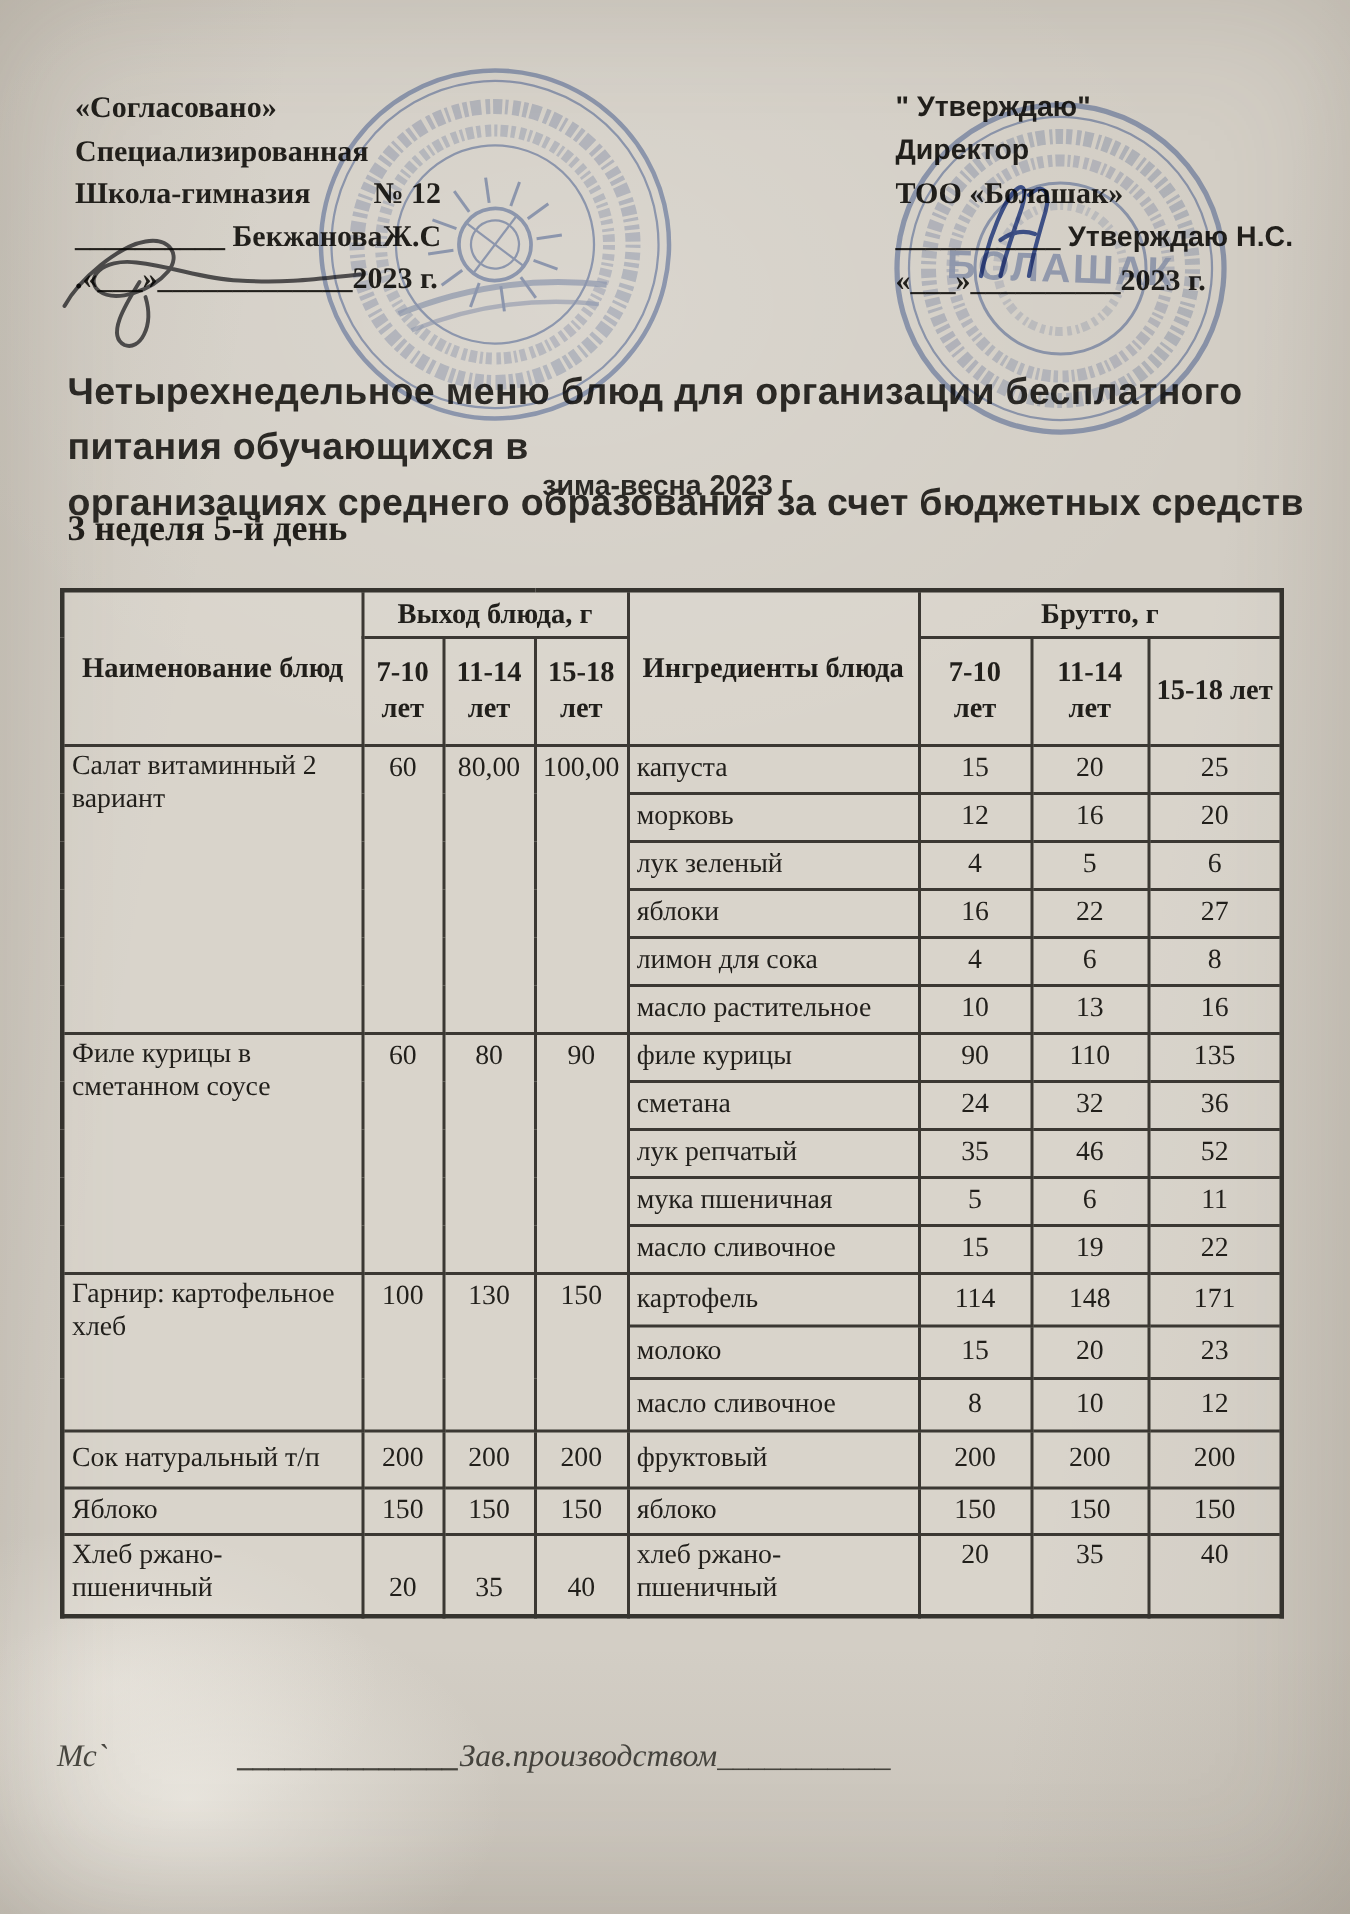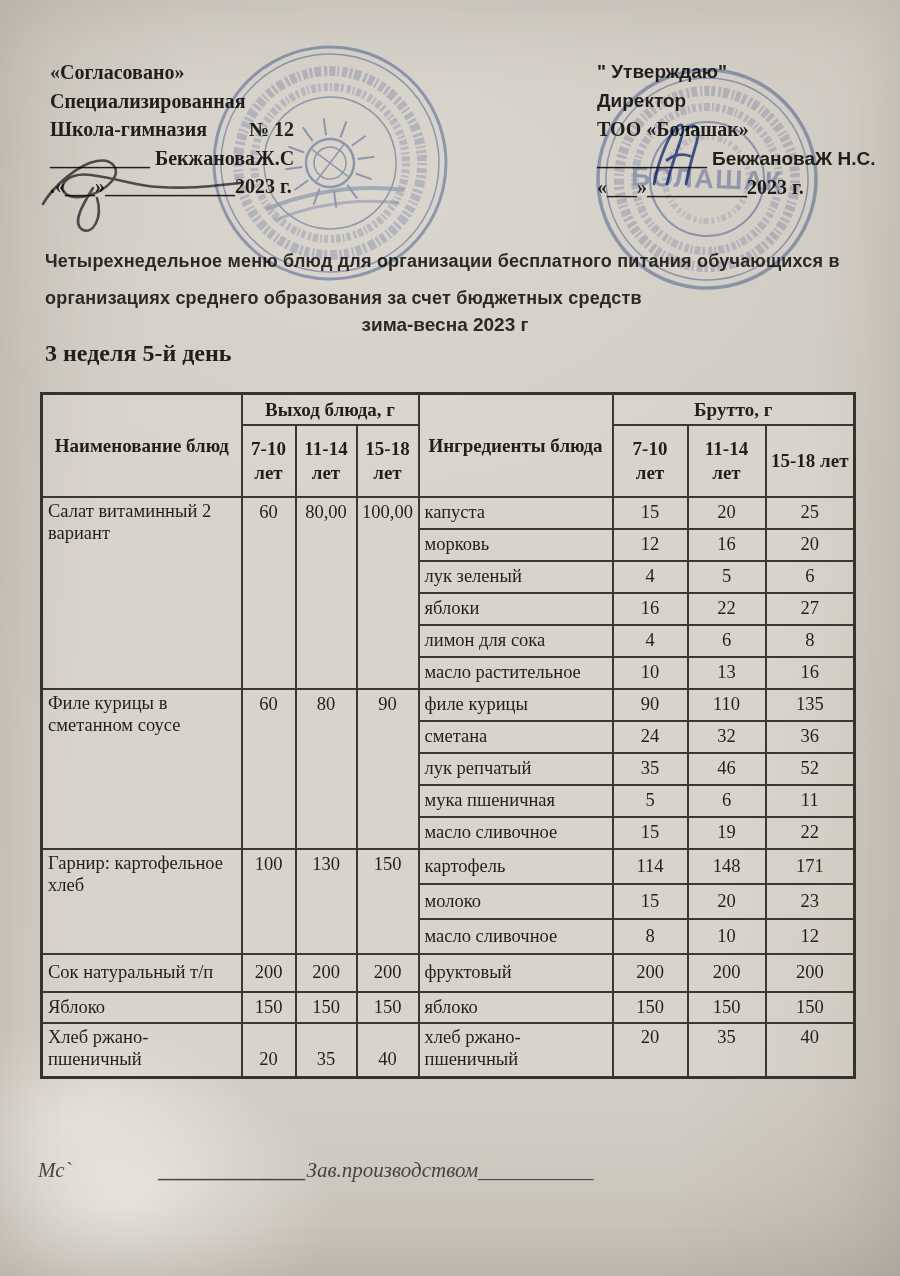--- a/index.html
+++ b/index.html
@@ -17,21 +17,21 @@
   }
   .abs{position:absolute;}
   
   .appr{font-weight:bold; font-size:20px; line-height:28.5px; white-space:nowrap;}
   .appr-left{left:50px; top:58px;}
   .appr-right{left:597px; top:58px;}
   .sans{font-family:"Liberation Sans", sans-serif; font-size:19px;}
   .numgap{display:inline-block; margin-left:42px;}
   
   .doc-title{left:45px; top:243px; width:830px; font-family:"Liberation Sans", sans-serif;
-    font-weight:bold; font-size:18px; line-height:37px; color:#2b2925; letter-spacing:0.2px;}
+    font-weight:bold; font-size:25px; line-height:37px; color:#2b2925; letter-spacing:0.2px;}
   .season{left:0; top:314px; width:890px; text-align:center; font-family:"Liberation Sans", sans-serif;
     font-weight:bold; font-size:19px; color:#2b2925;}
   .weekday{left:45px; top:340px; font-weight:bold; font-size:24px;}
   
   table.menu{border-collapse:collapse; table-layout:fixed; position:absolute; left:40px; top:392px;
     width:813px; font-size:18.5px; line-height:1.22; border:3px solid #35332e; background:rgba(236,232,224,0.25);}
   table.menu th, table.menu td{border:2px solid #3b3833; overflow:hidden;}
   table.menu th{font-weight:bold; font-size:19px; text-align:center; padding:0 4px;}
   .h-row1{height:31px;} .h-row2{height:72px;}
   .h-age{padding:0 6px;}
@@ -67,21 +67,21 @@
     </div>
     <div>.«___»_____________2023 г.</div>
   </div>
 
   <div class="abs appr appr-right">
     <div class="sans">" Утверждаю"</div>
     <div class="sans">Директор</div>
     <div>ТОО «Болашак»</div>
     <div>
       <span>___________</span>
-      <span class="sans">БекжановаЖ Н.С.</span>
+      <span class="sans">Утверждаю Н.С.</span>
     </div>
     <div>«___»__________2023 г.</div>
   </div>
 
   <div class="abs doc-title">
     <div>Четырехнедельное меню блюд для организации бесплатного питания обучающихся в</div>
     <div>организациях среднего образования за счет бюджетных средств</div>
   </div>
   <div class="abs season">зима-весна 2023 г</div>
   <div class="abs weekday">3 неделя 5-й день</div>

